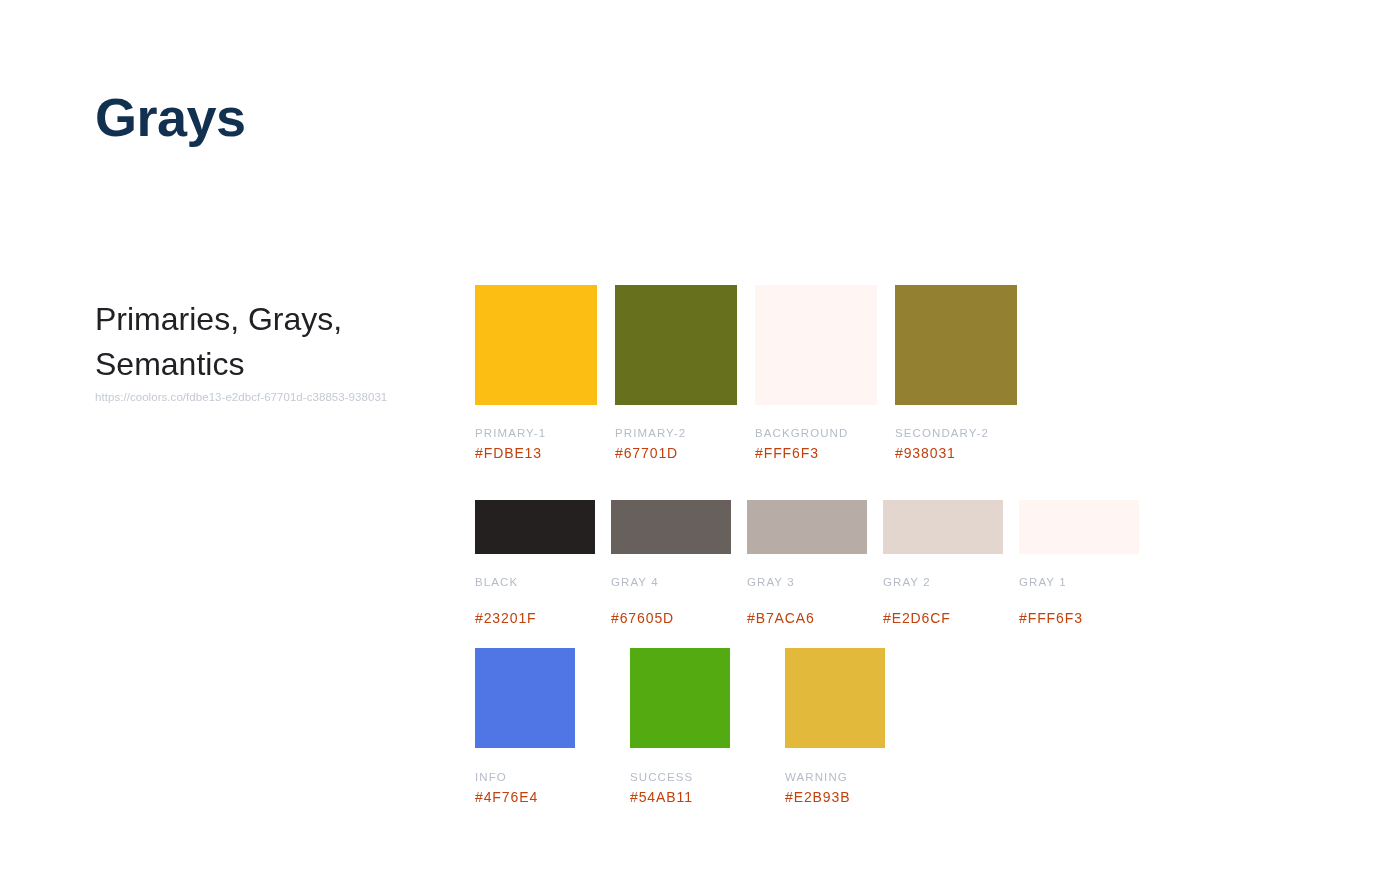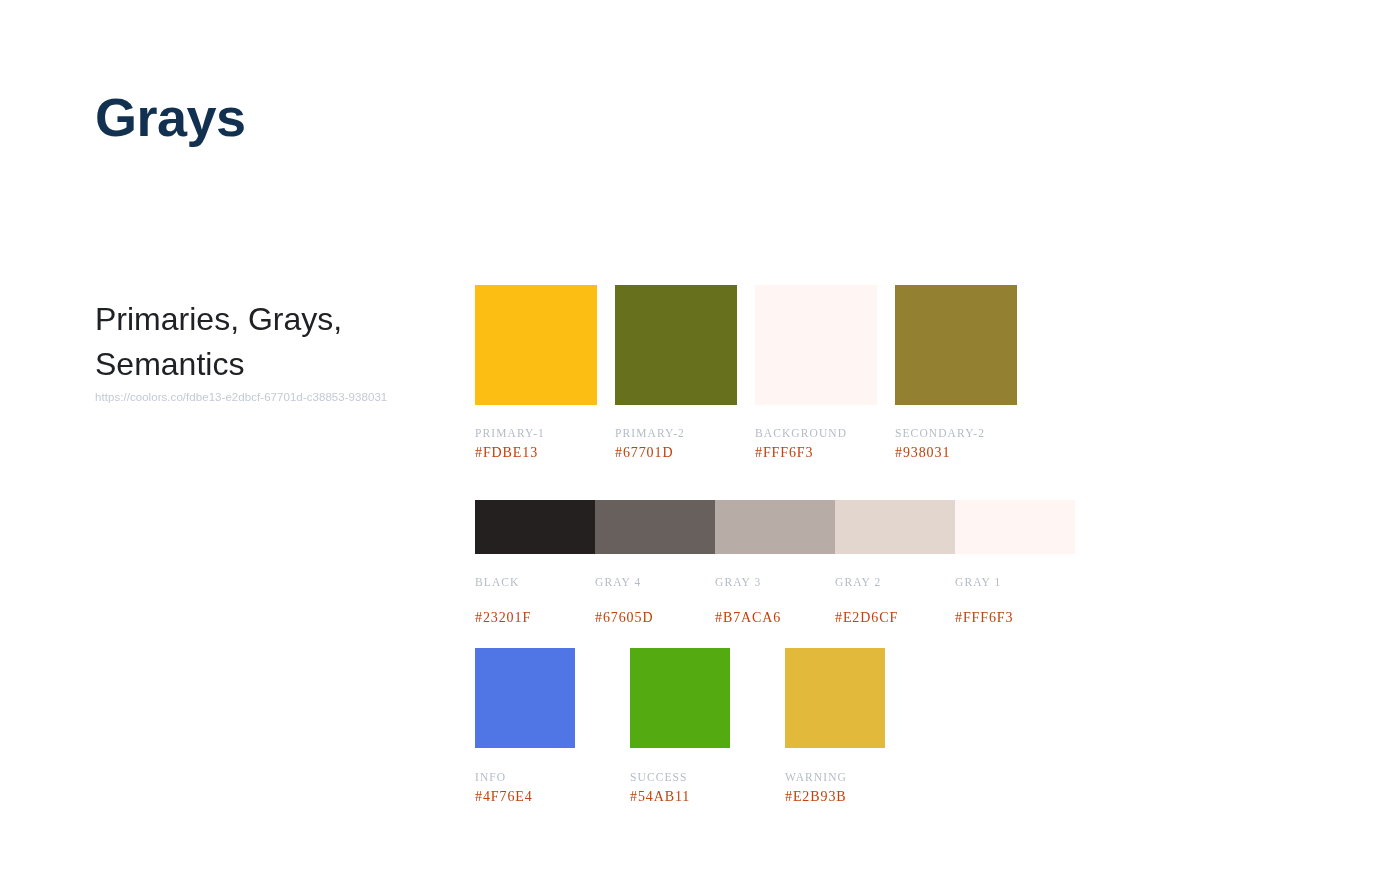--- a/index.html
+++ b/index.html
@@ -48,21 +48,20 @@
     color: #c3cad4;
     letter-spacing: 0.05px;
     white-space: nowrap;
   }
 
   
   .swatch-row {
     position: absolute;
     display: flex;
     align-items: flex-end;
-    font-family: Liberation Serif, serif;
   }
 
   .swatch-cell {
     display: flex;
     flex-direction: column;
   }
 
   .swatch-chip {
     display: block;
   }
@@ -82,21 +81,21 @@
     white-space: nowrap;
   }
 
   
   #row-primaries { left: 475px; top: 285px; gap: 18px; }
   #row-primaries .swatch-chip { width: 122px; height: 120px; }
   #row-primaries .swatch-label { margin-top: 22px; }
   #row-primaries .swatch-hex { margin-top: 6px; }
 
   
-  #row-grays { left: 475px; top: 500px; gap: 0; }
+  #row-grays { left: 475px; top: 500px; gap: 16px; }
   #row-grays .swatch-chip { width: 120px; height: 54px; }
   #row-grays .swatch-label { margin-top: 22px; }
   #row-grays .swatch-hex { margin-top: 22px; }
 
   
   #row-semantics { left: 475px; top: 648px; gap: 55px; }
   #row-semantics .swatch-chip { width: 100px; height: 100px; }
   #row-semantics .swatch-label { margin-top: 23px; }
   #row-semantics .swatch-hex { margin-top: 6px; }
 </style>

